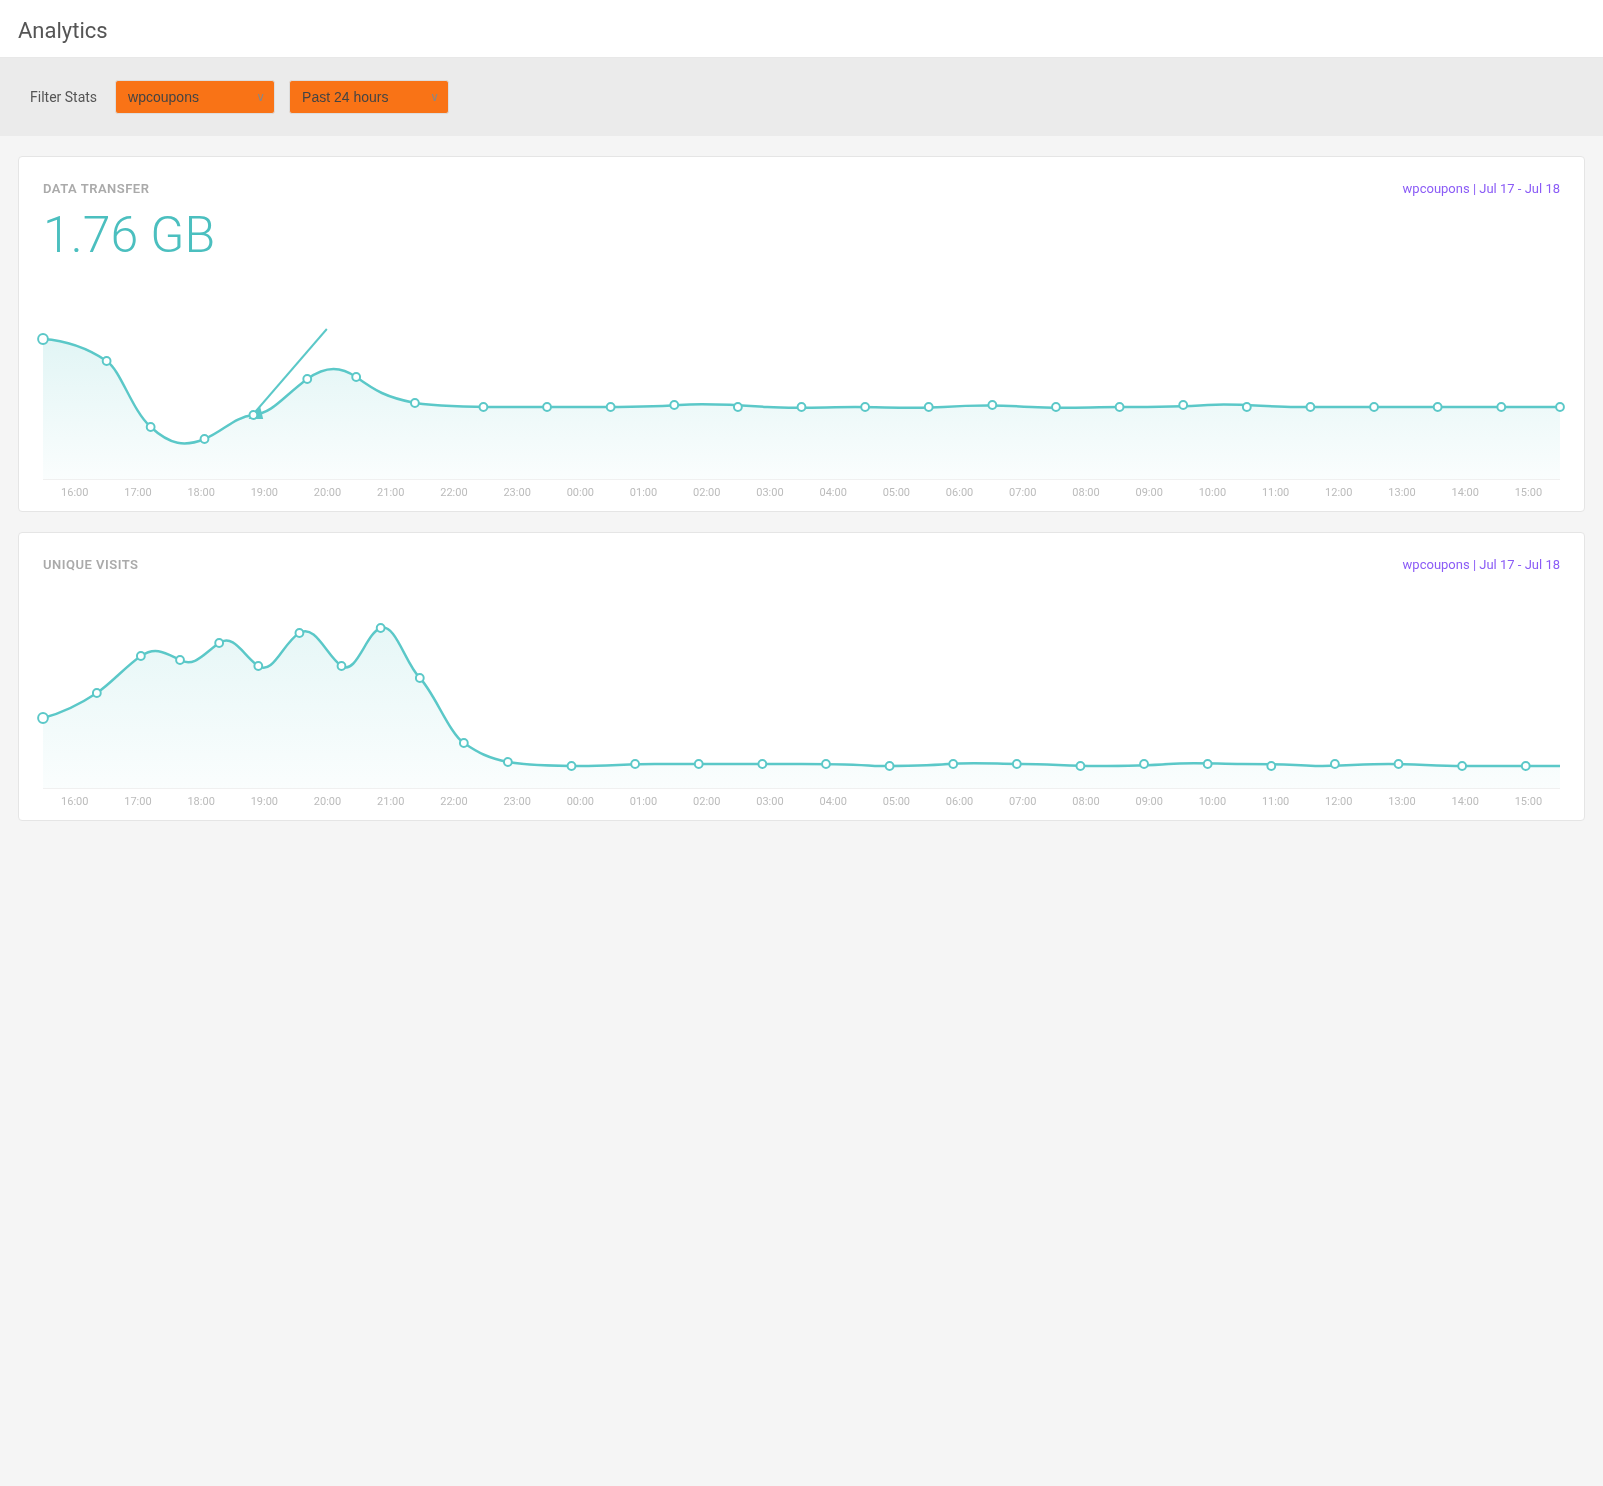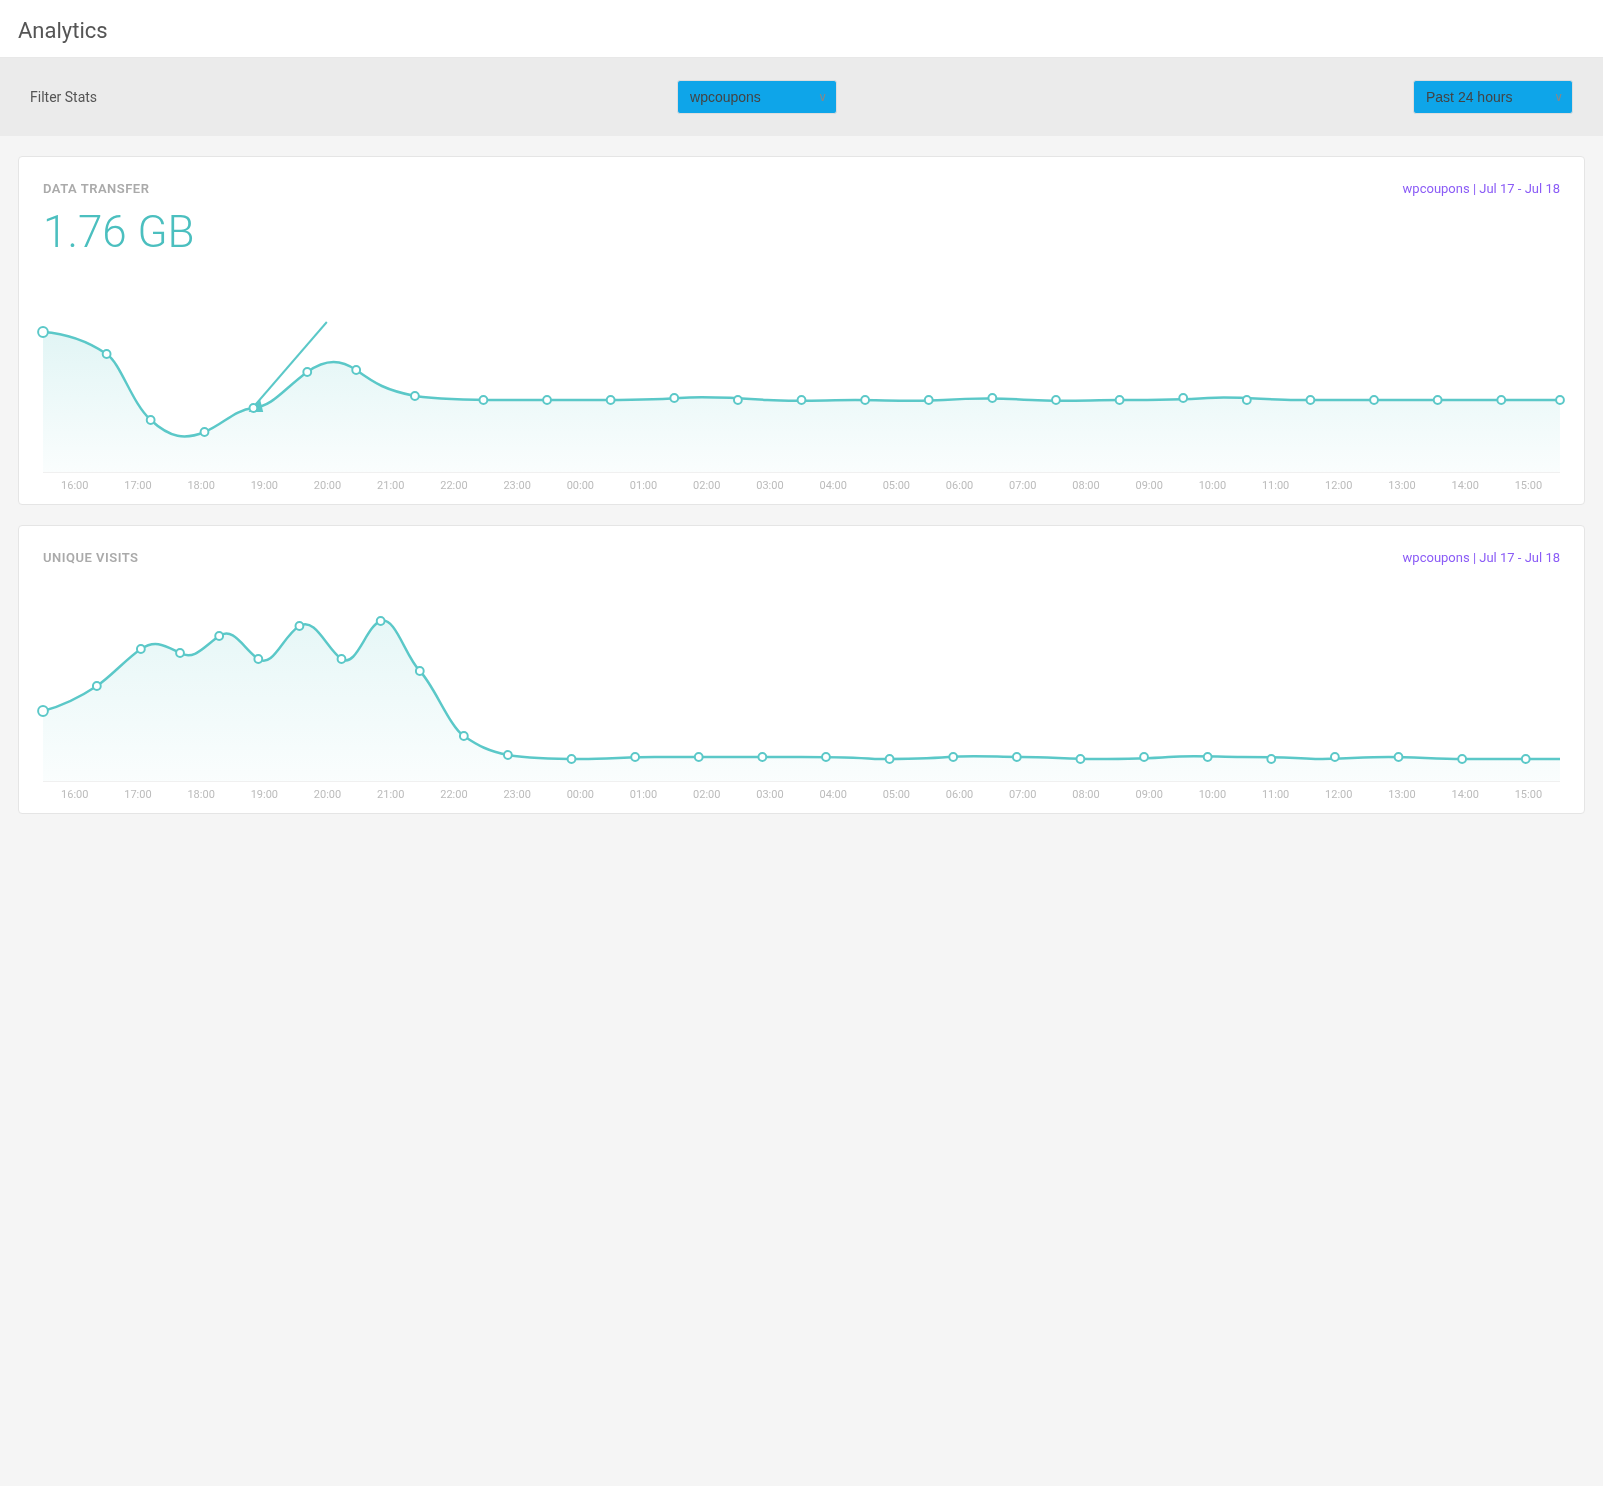--- a/index.html
+++ b/index.html
@@ -14,32 +14,31 @@
       color: #555;
       padding: 18px 18px 14px;
       background: #fff;
       border-bottom: 1px solid #e8e8e8;
     }
     .filter-bar {
       background: #ebebeb;
       padding: 22px 30px;
       display: flex;
       align-items: center;
-      gap: 2px;
-      justify-content: space-between;
+      gap: 14px;
     }
     .filter-label {
       font-size: 14px;
       color: #555;
       margin-right: 4px;
     }
     .filter-select {
       appearance: none;
       -webkit-appearance: none;
-      background: #0ea5e9;
+      background: #f97316;
       border: 1px solid #ddd;
       border-radius: 3px;
       padding: 8px 32px 8px 12px;
       font-size: 14px;
       color: #444;
       cursor: pointer;
       position: relative;
       min-width: 160px;
     }
     .select-wrapper {
@@ -80,21 +79,21 @@
       font-weight: 600;
       color: #aaa;
       letter-spacing: 0.5px;
       text-transform: uppercase;
     }
     .chart-meta {
       font-size: 13px;
       color: #8b5cf6;
     }
     .chart-value {
-      font-size: 44px;
+      font-size: 50px;
       font-weight: 300;
       color: #4bbfbf;
       margin: 12px 0 0 0;
       line-height: 1.1;
     }
     .chart-area {
       margin-top: 16px;
       position: relative;
       height: 200px;
       width: 100%;

